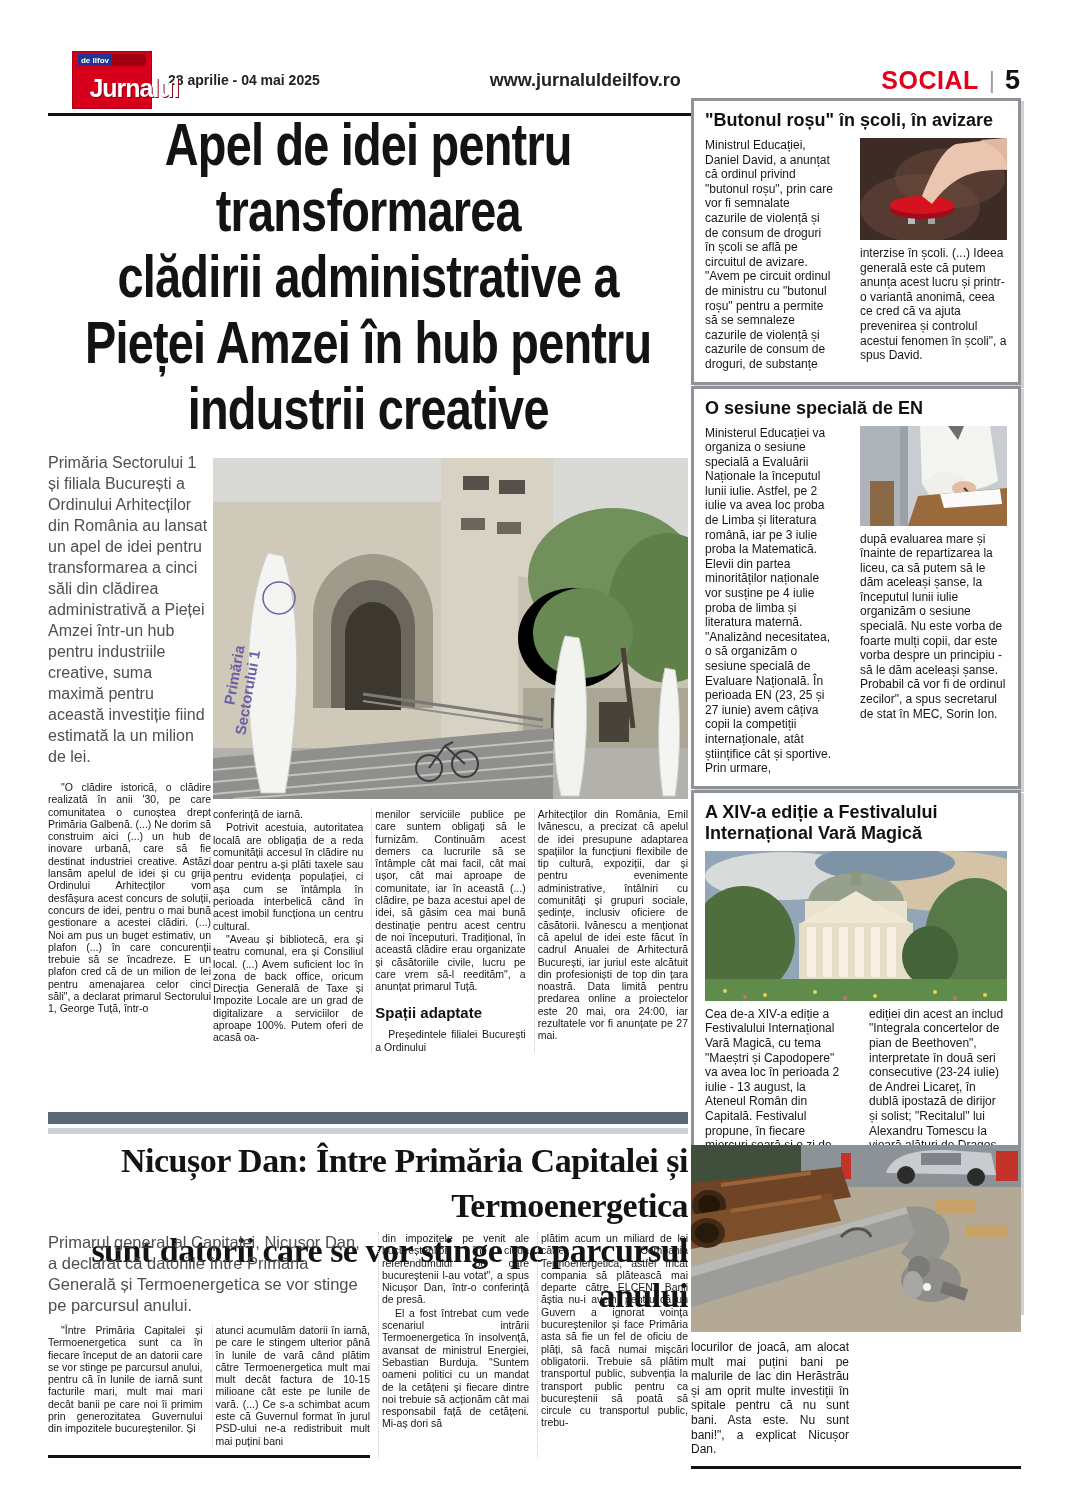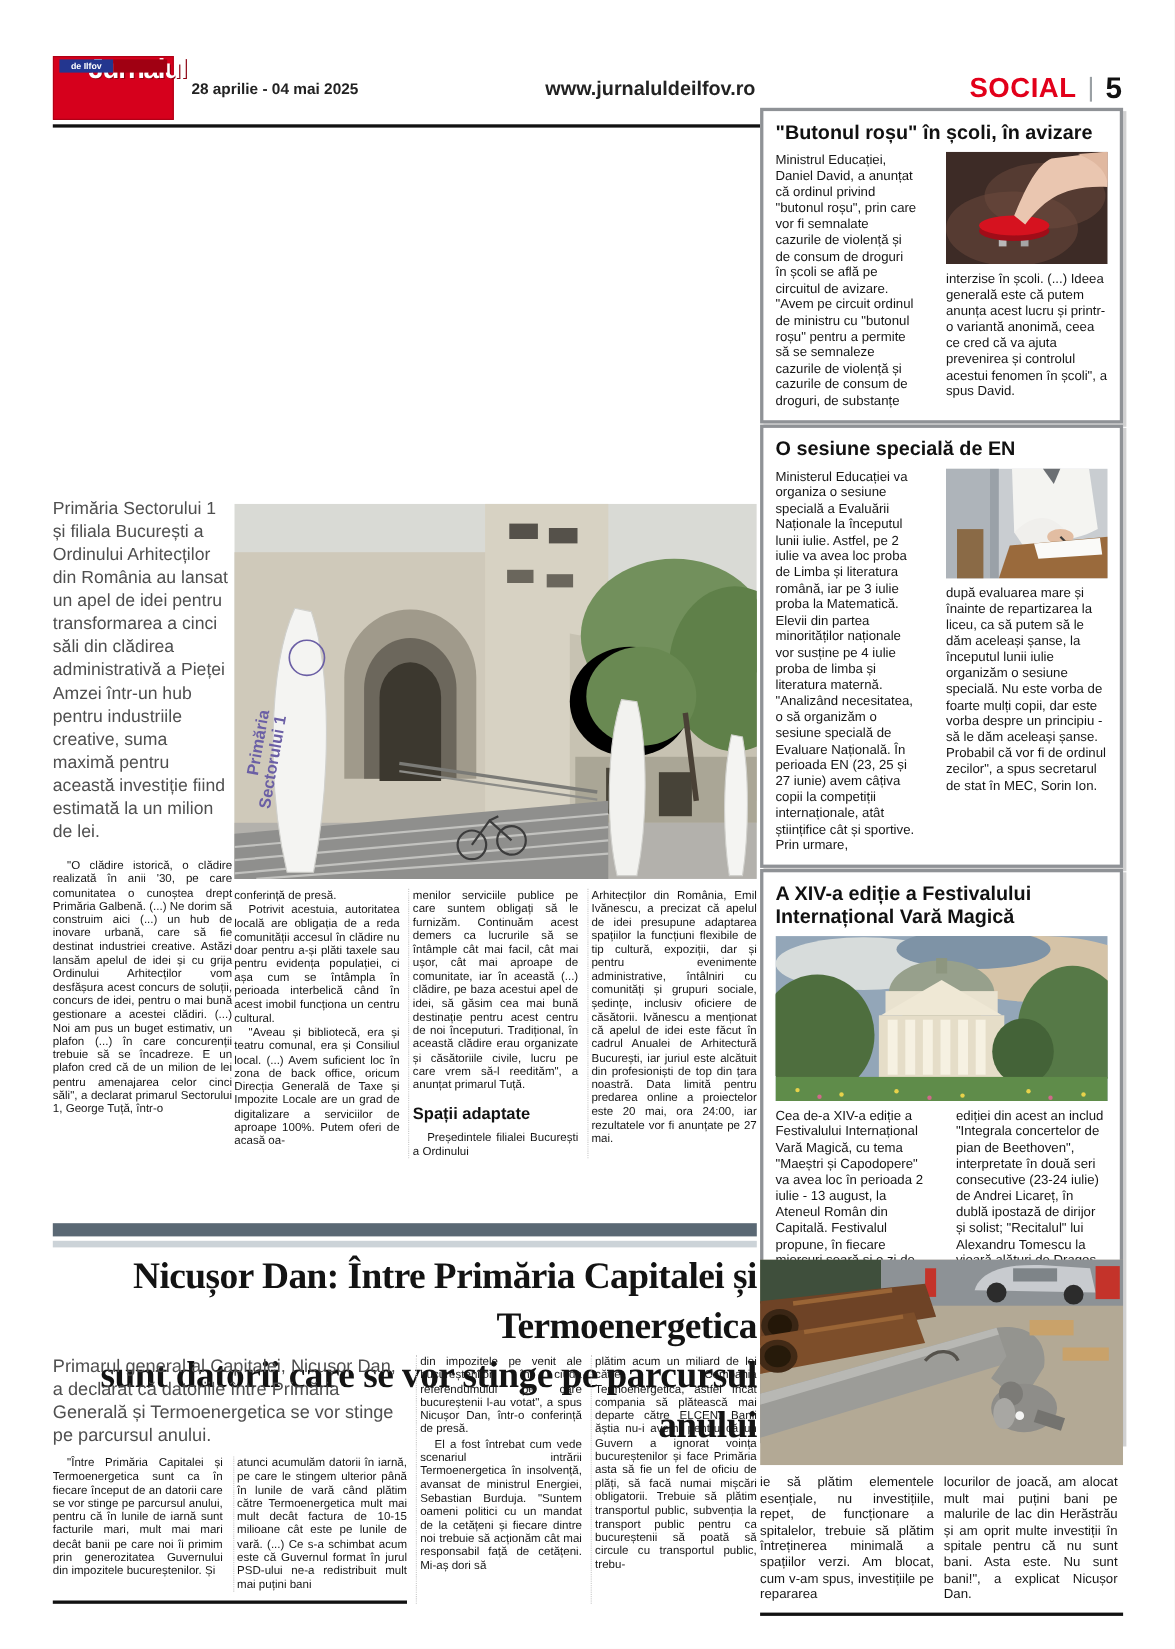--- a/index.html
+++ b/index.html
@@ -1,21 +1,21 @@
 <!DOCTYPE html>
 <html><head>
 <meta charset="utf-8">
 <style>
   html,body{margin:0;padding:0;background:#e9e9e9;}
   .page{position:relative;width:1068px;height:1499px;background:#fff;margin:0 auto;
         font-family:"Liberation Sans",sans-serif;color:#1c1c1c;overflow:hidden;}
   
   .hdr{position:absolute;left:48px;top:50px;width:972px;height:60px;display:flex;align-items:center;}
-  .logo{position:relative;width:110px;height:58px;background:#d6001c;flex:0 0 auto;
-        display:flex;align-items:flex-start;justify-content:center;box-shadow:0 0 0 1px #b00016 inset;}
+  .logo{position:relative;width:80px;height:58px;background:#d6001c;flex:0 0 auto;
+        display:flex;align-items:flex-end;justify-content:center;box-shadow:0 0 0 1px #b00016 inset;margin-left:24px;}
   .logo .ribbon{position:absolute;top:3px;left:6px;right:6px;height:12px;display:flex;}
   .logo .ribbon .b{flex:1;background:#23368f;color:#fff;font-size:8px;font-weight:bold;
         display:flex;align-items:center;justify-content:center;}
   .logo .ribbon .r{flex:1;background:#a00012;}
   .logo .word{color:#fff;font-weight:bold;font-size:25px;letter-spacing:-1px;line-height:1;
         padding-bottom:8px;text-shadow:1px 1px 0 #8d0010;padding-left:44px;}
   .hdr .date{margin-left:16px;font-size:14px;font-weight:bold;color:#222;}
   .hdr .site{margin-left:170px;font-size:18px;font-weight:bold;color:#222;}
   .hdr .spacer{flex:1;}
   .hdr .section{color:#e2001a;font-weight:bold;font-size:25px;letter-spacing:.5px;}
@@ -88,20 +88,27 @@
     </div>
     <div class="date">28 aprilie - 04 mai 2025</div>
     <div class="site">www.jurnaluldeilfov.ro</div>
     <div class="spacer"></div>
     <div class="section">SOCIAL</div>
     <div class="sep">|</div>
     <div class="pnum">5</div>
   </div>
   <div class="hdr-rule"></div>
 
+  <div class="headline-wrap">
+    <div class="headline">Apel de idei pentru
+transformarea
+clădirii administrative a
+Pieței Amzei în hub pentru
+industrii creative</div>
+  </div>
 
   <div class="lead-col">
     <p class="lead">Primăria Sectorului 1 și filiala București a Ordinului Arhitecților din România au lansat un apel de idei pentru transformarea a cinci săli din clădirea administrativă a Pieței Amzei într-un hub pentru industriile creative, suma maximă pentru această investiție fiind estimată la un milion de lei.</p>
     <p class="body ind">"O clădire istorică, o clădire realizată în anii '30, pe care comunitatea o cunoștea drept Primăria Galbenă. (...) Ne dorim să construim aici (...) un hub de inovare urbană, care să fie destinat industriei creative. Astăzi lansăm apelul de idei și cu grija Ordinului Arhitecților vom desfășura acest concurs de soluții, concurs de idei, pentru o mai bună gestionare a acestei clădiri. (...) Noi am pus un buget estimativ, un plafon (...) în care concurenții trebuie să se încadreze. E un plafon cred că de un milion de lei pentru amenajarea celor cinci săli", a declarat primarul Sectorului 1, George Tuță, într-o</p>
   </div>
 
   <svg class="main-photo" viewBox="0 0 475 341">
     <rect x="0" y="0" width="475" height="341" fill="#d9dad5"></rect>
     <rect x="430" y="140" width="45" height="130" fill="#b7bcb9"></rect>
     <rect x="0" y="44" width="305" height="256" fill="#cfc9ba"></rect>
@@ -163,21 +170,21 @@
 
     <g stroke="#3c3c3c" stroke-width="2" fill="none">
       <circle cx="216" cy="310" r="13"></circle>
         <circle cx="252" cy="306" r="13"></circle>
       <path d="M216 310 L232 288 L252 306 M232 288 L240 284"></path>
     </g>
   </svg>
 
   <div class="main-cols">
     <div class="col">
-      <p class="body">conferință de presă.</p>
+      <p class="body">conferință de iarnă.</p>
       <p class="body ind">Potrivit acestuia, autoritatea locală are obligația de a reda comunității accesul în clădire nu doar pentru a-și plăti taxele sau pentru evidența populației, ci așa cum se întâmpla în perioada interbelică când în acest imobil funcționa un centru cultural.</p>
       <p class="body ind">"Aveau și bibliotecă, era și teatru comunal, era și Consiliul local. (...) Avem suficient loc în zona de back office, oricum Direcția Generală de Taxe și Impozite Locale are un grad de digitalizare a serviciilor de aproape 100%. Putem oferi de acasă oa-</p>
     </div>
     <div class="col">
       <p class="body">menilor serviciile publice pe care suntem obligați să le furnizăm. Continuăm acest demers ca lucrurile să se întâmple cât mai facil, cât mai ușor, cât mai aproape de comunitate, iar în această (...) clădire, pe baza acestui apel de idei, să găsim cea mai bună destinație pentru acest centru de noi începuturi. Tradițional, în această clădire erau organizate și căsătoriile civile, lucru pe care vrem să-l reedităm", a anunțat primarul Tuță.</p>
       <div class="subhead">Spații adaptate</div>
       <p class="body ind">Președintele filialei București a Ordinului</p>
     </div>
     <div class="col">
       <p class="body">Arhitecților din România, Emil Ivănescu, a precizat că apelul de idei presupune adaptarea spațiilor la funcțiuni flexibile de tip cultură, expoziții, dar și pentru evenimente administrative, întâlniri cu comunități și grupuri sociale, ședințe, inclusiv oficiere de căsătorii. Ivănescu a menționat că apelul de idei este făcut în cadrul Anualei de Arhitectură București, iar juriul este alcătuit din profesioniști de top din țara noastră. Data limită pentru predarea online a proiectelor este 20 mai, ora 24:00, iar rezultatele vor fi anunțate pe 27 mai.</p>
@@ -349,20 +356,17 @@
       <ellipse cx="240" cy="135" rx="30" ry="22" fill="#8e8d89"></ellipse>
       <circle cx="228" cy="122" r="11" fill="#7c7b77"></circle>
       <ellipse cx="222" cy="140" rx="10" ry="14" fill="#a8a7a3"></ellipse>
       <rect x="250" y="140" width="26" height="12" fill="#74736f" transform="rotate(18 263 146)"></rect>
       <circle cx="236" cy="142" r="4" fill="#fff" opacity=".9"></circle>
     </g>
   </svg>
 
   <div class="br-cols">
     <div class="col">
-        <p class="body">ie să plătim elementele esențiale, nu investițiile, repet, de funcționare a spitalelor, trebuie să plătim întreținerea minimală a spațiilor verzi. Am blocat, cum v-am spus, investițiile pe repararea</p>
-      </div>
-    <div class="col">
         <p class="body">locurilor de joacă, am alocat mult mai puțini bani pe malurile de lac din Herăstrău și am oprit multe investiții în spitale pentru că nu sunt bani. Asta este. Nu sunt bani!", a explicat Nicușor Dan.</p>
       </div>
   </div>
 
 </div>
 
 </body></html>

